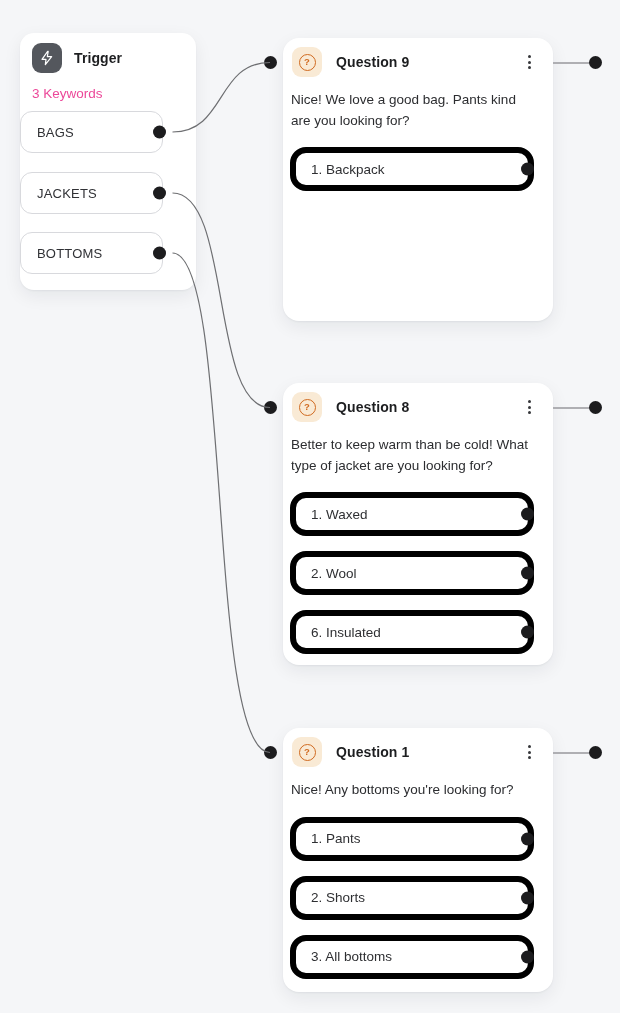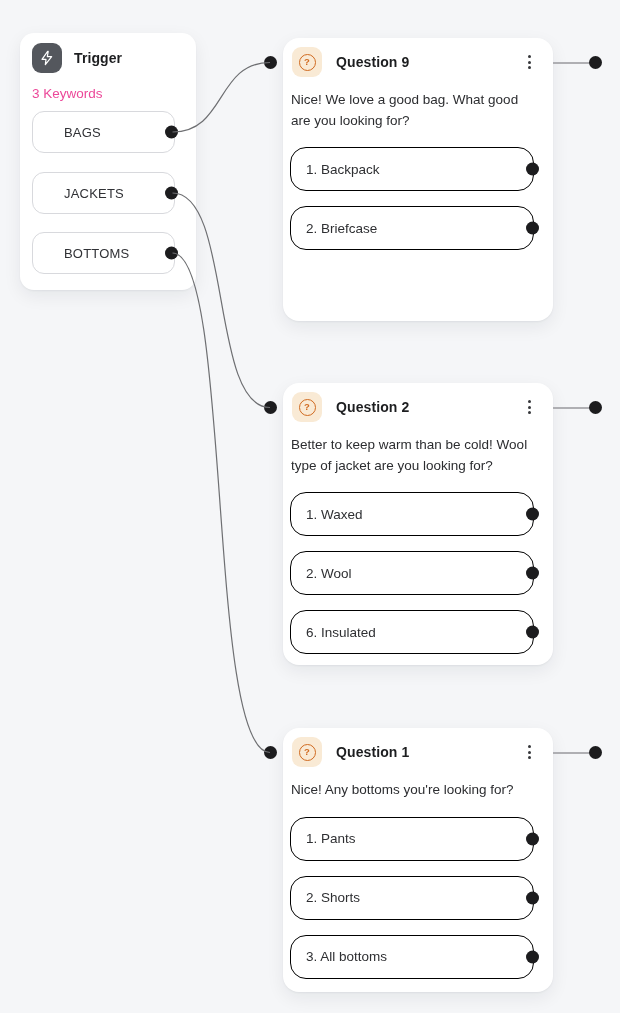--- a/index.html
+++ b/index.html
@@ -10,41 +10,41 @@
   .card{position:absolute; background:#ffffff; border-radius:16px;
         box-shadow:0 1px 2px rgba(16,24,40,.05), 0 6px 18px rgba(16,24,40,.07);}
 
   
   .trigger-card{left:20px; top:33px; width:176px; height:257px; border-radius:14px;}
   .t-header{display:flex; align-items:center; gap:12px; padding:10px 24px 0 12px;}
   .t-icon{width:30px; height:30px; border-radius:9px; background:#54575d;
           display:flex; align-items:center; justify-content:center; flex:0 0 auto;}
   .node-title{font-size:14px; font-weight:700; color:#1d1e20; letter-spacing:.1px;}
   .t-sub{margin:13px 12px 0 12px; font-size:13.5px; color:#ec4899;}
-  .kw-pill{position:absolute; left:12px; width:143px; height:42px; box-sizing:border-box;
+  .kw-pill{position:absolute; left:0; width:143px; height:42px; box-sizing:border-box;
            border:1px solid #d8d9dd; border-radius:12px; background:#fff;
-           display:flex; align-items:center; padding-left:31px;
+           display:flex; align-items:center; padding-left:16px;
            font-size:13px; color:#303135; letter-spacing:.2px;text-align:right;}
 
   
   .q-card{left:283px; width:270px;}
   .q1{top:38px; height:283px;} .q2{top:383px; height:282px;} .q3{top:728px; height:264px;}
   .q-header{display:flex; align-items:center; gap:14px; padding:9px 16px 0 9px;}
   .q-icon{width:30px; height:30px; border-radius:9px; background:#f9ead5; flex:0 0 auto;
           display:flex; align-items:center; justify-content:center;}
   .q-icon .ring{width:15px; height:15px; border:1.6px solid #d06a20; border-radius:50%;
           display:flex; align-items:center; justify-content:center;
           font-size:9.5px; font-weight:700; color:#d06a20; line-height:1;}
   .kebab{margin-left:auto; display:flex; flex-direction:column; gap:2.5px; align-items:center;
          padding:4px 6px; cursor:pointer;}
   .kebab i{width:3px; height:3px; border-radius:50%; background:#35363a;}
   .q-text{margin:13px 16px 0 8px; font-size:13.5px; line-height:20.5px; color:#2c2d30;}
   .options{margin-top:16px;}
   .option{position:relative; margin:0 19px 15px 7px; height:44px; box-sizing:border-box;
-          background:#fff; border:1px solid #000000; border-radius:16px;
+          background:#fff; border:6px solid #000000; border-radius:16px;
           display:flex; align-items:center; padding-left:15px;
           font-size:13.5px; color:#2e2f32;}
 
   
   .port{position:absolute; width:13px; height:13px; border-radius:50%; background:#1c1c1e;}
   .kw-port{right:-4px; top:50%; transform:translateY(-50%);}
   .opt-port{right:-6px; top:50%; transform:translateY(-50%);}
   .in-port{left:-19.5px; top:18px;}
   .out-line{position:absolute; top:23.5px; right:-42px; width:42px; height:2px; background:#afafb3;}
   .out-port{top:18px; right:-48.5px;}
@@ -90,49 +90,45 @@
       <span class="q-icon">
         <span class="ring">?</span>
       </span>
       <span class="node-title">Question 9</span>
       <span class="kebab">
           <i></i>
           <i></i>
           <i></i>
         </span>
     </div>
-    <div class="q-text">Nice! We love a good bag. What good are you looking for?</div>
+    <div class="q-text">Nice! We love a good bag. Pants kind are you looking for?</div>
     <div class="options">
       <div class="option">
         <span>1. Backpack</span>
-        <span class="port opt-port"></span>
-      </div>
-      <div class="option">
-        <span>2. Briefcase</span>
         <span class="port opt-port"></span>
       </div>
     </div>
   </div>
 
   <div class="card q-card q2">
     <span class="port in-port"></span>
     <div class="out-line"></div>
     <span class="port out-port"></span>
     <div class="q-header">
       <span class="q-icon">
         <span class="ring">?</span>
       </span>
-      <span class="node-title">Question 2</span>
+      <span class="node-title">Question 8</span>
       <span class="kebab">
           <i></i>
           <i></i>
           <i></i>
         </span>
     </div>
-    <div class="q-text">Better to keep warm than be cold! Wool type of jacket are you looking for?</div>
+    <div class="q-text">Better to keep warm than be cold! What type of jacket are you looking for?</div>
     <div class="options">
       <div class="option">
         <span>1. Waxed</span>
         <span class="port opt-port"></span>
       </div>
       <div class="option">
         <span>2. Wool</span>
         <span class="port opt-port"></span>
       </div>
       <div class="option">

